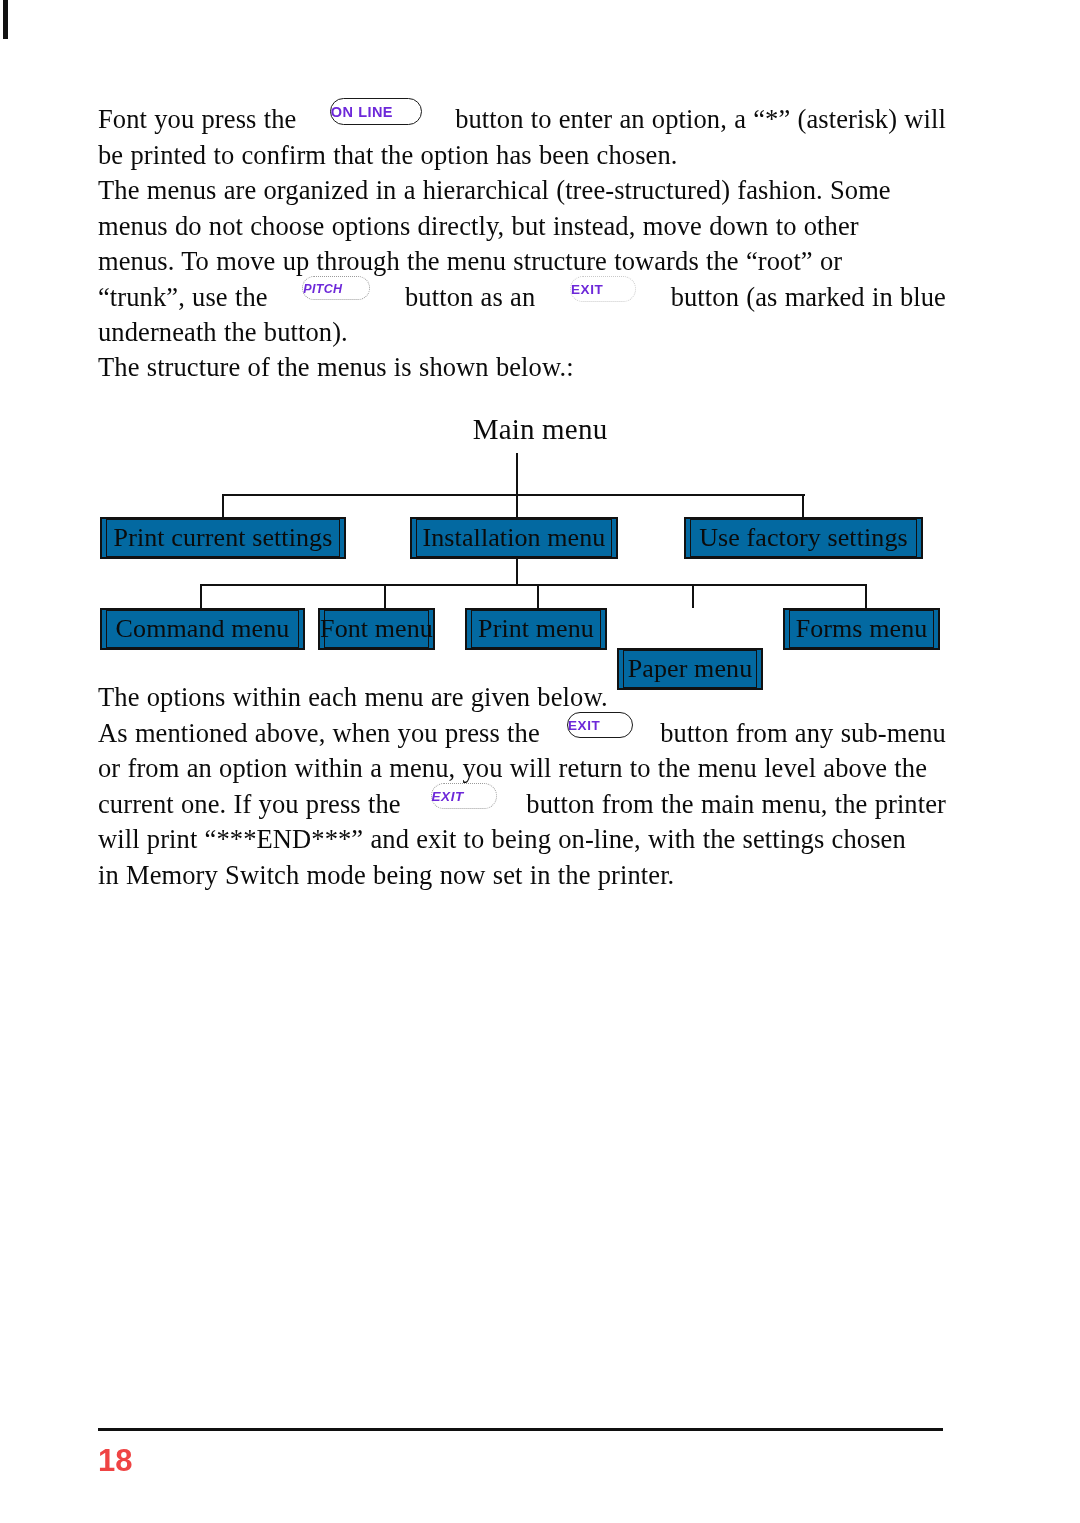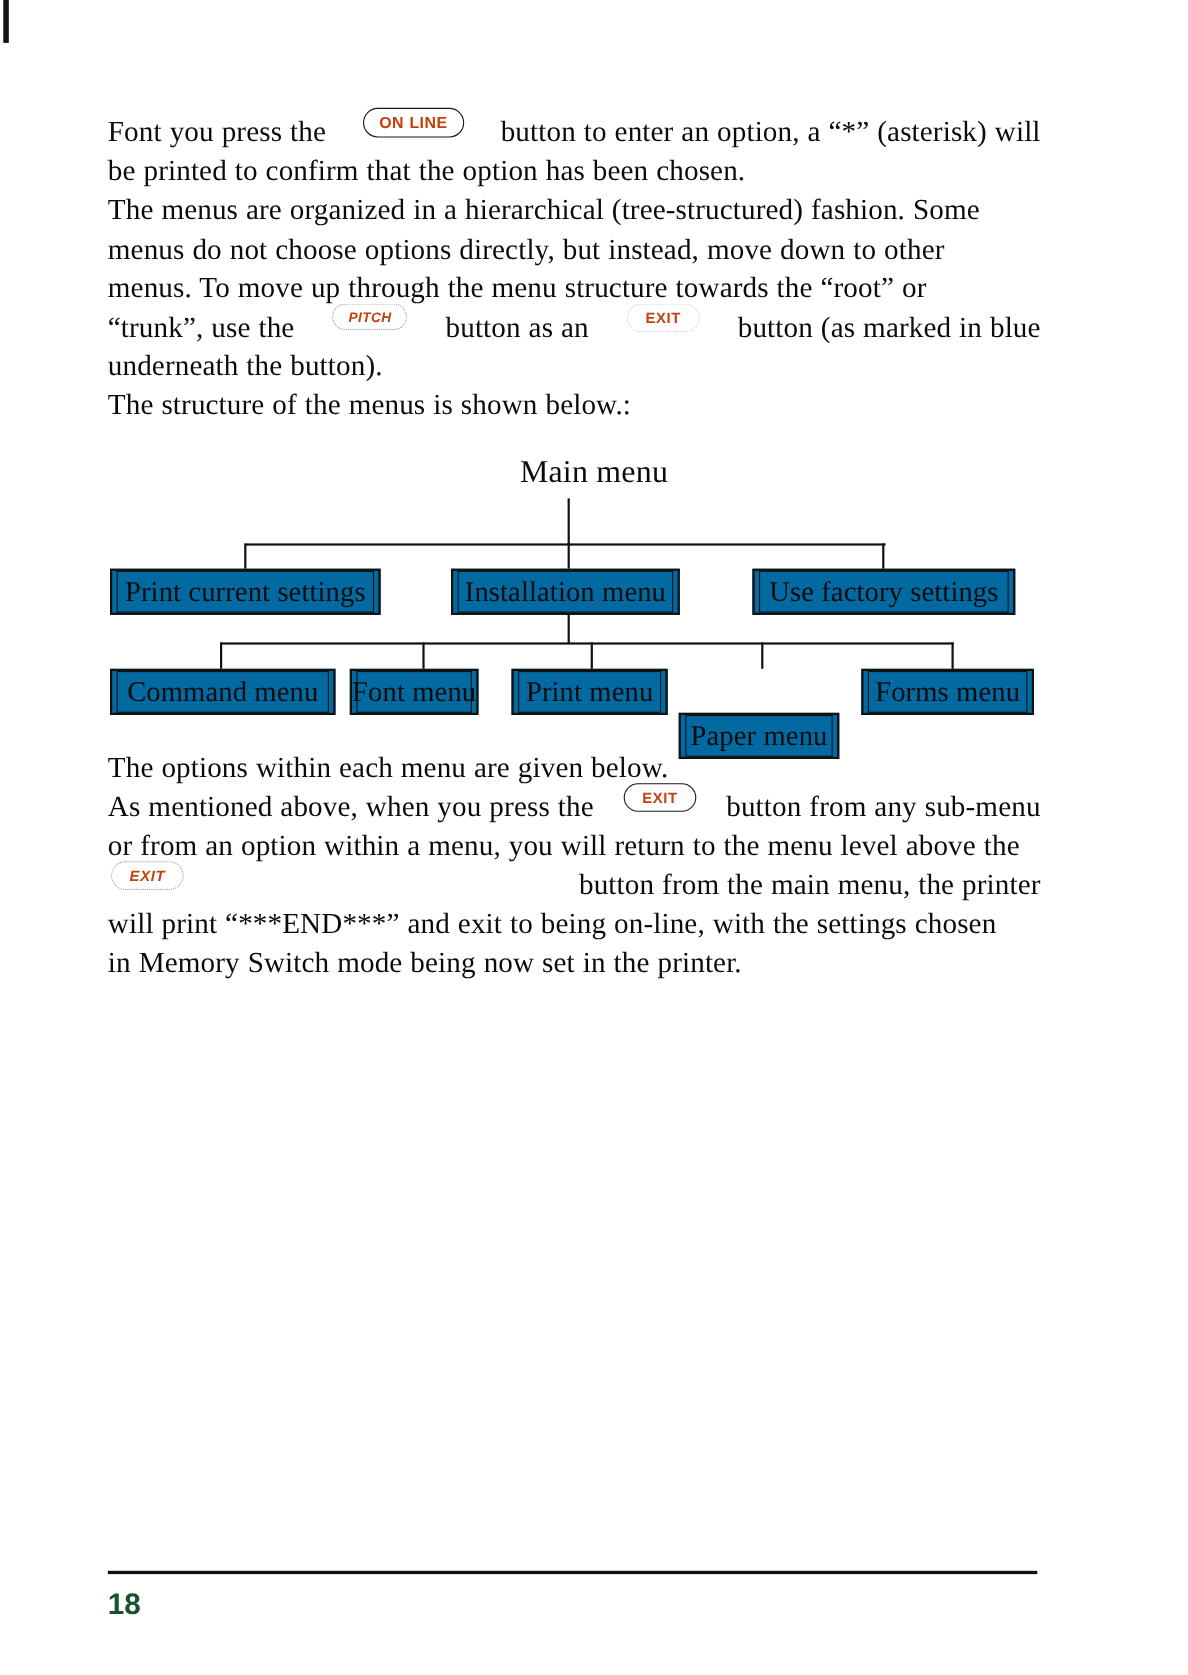--- a/index.html
+++ b/index.html
@@ -63,22 +63,22 @@
 
   
   .key {
     display: inline-block;
     vertical-align: middle;
     position: relative;
     border: 1.6px solid #1a1a1a;
     border-radius: 999px;
     font-family: "Liberation Sans", "DejaVu Sans", sans-serif;
     font-weight: bold;
-    text-align: center;
-    color: #c2410c;
+    text-align: left;
+    color: #6d28d9;
     background: transparent;
     line-height: 1;
     box-sizing: border-box;
   }
   .key-onlint {
     width: 92px;
     height: 27px;
     font-size: 14.5px;
     padding-top: 6px;
     letter-spacing: 0.4px;
@@ -171,22 +171,22 @@
     width: 845px;
     height: 2.6px;
     background: #101010;
   }
   .page-number {
     position: absolute;
     left: 98px;
     top: 1443px;
     font-family: "Liberation Sans", "DejaVu Sans", sans-serif;
     font-weight: bold;
-    font-size: 27px;
-    color: #14532d;
+    font-size: 31px;
+    color: #ef4444;
   }
 </style>
 </head>
 <body>
 
 <div class="scan-edge-bar"></div>
 
 <div class="page">
 
   <div class="textblock tb-1">
@@ -293,20 +293,21 @@
     <p class="line">The options within each menu are given below.</p>
     <p class="line justify">
       <span>As mentioned above, when you press the</span>
       <span class="key key-exit">EXIT</span>
       <span>button from any sub-menu</span>
     </p>
     <p class="line justify">
       <span>or from an option within a menu, you will return to the menu level above the</span>
     </p>
     <p class="line justify">
+      <span>current one. If you press the</span>
       <span class="key key-exit key-faint">EXIT</span>
       <span>button from the main menu, the printer</span>
     </p>
     <p class="line justify">
       <span>will print “***END***” and exit to being on-line, with the settings chosen</span>
     </p>
     <p class="line">in Memory Switch mode being now set in the printer.</p>
   </div>
 
   <div class="footer-rule"></div>

